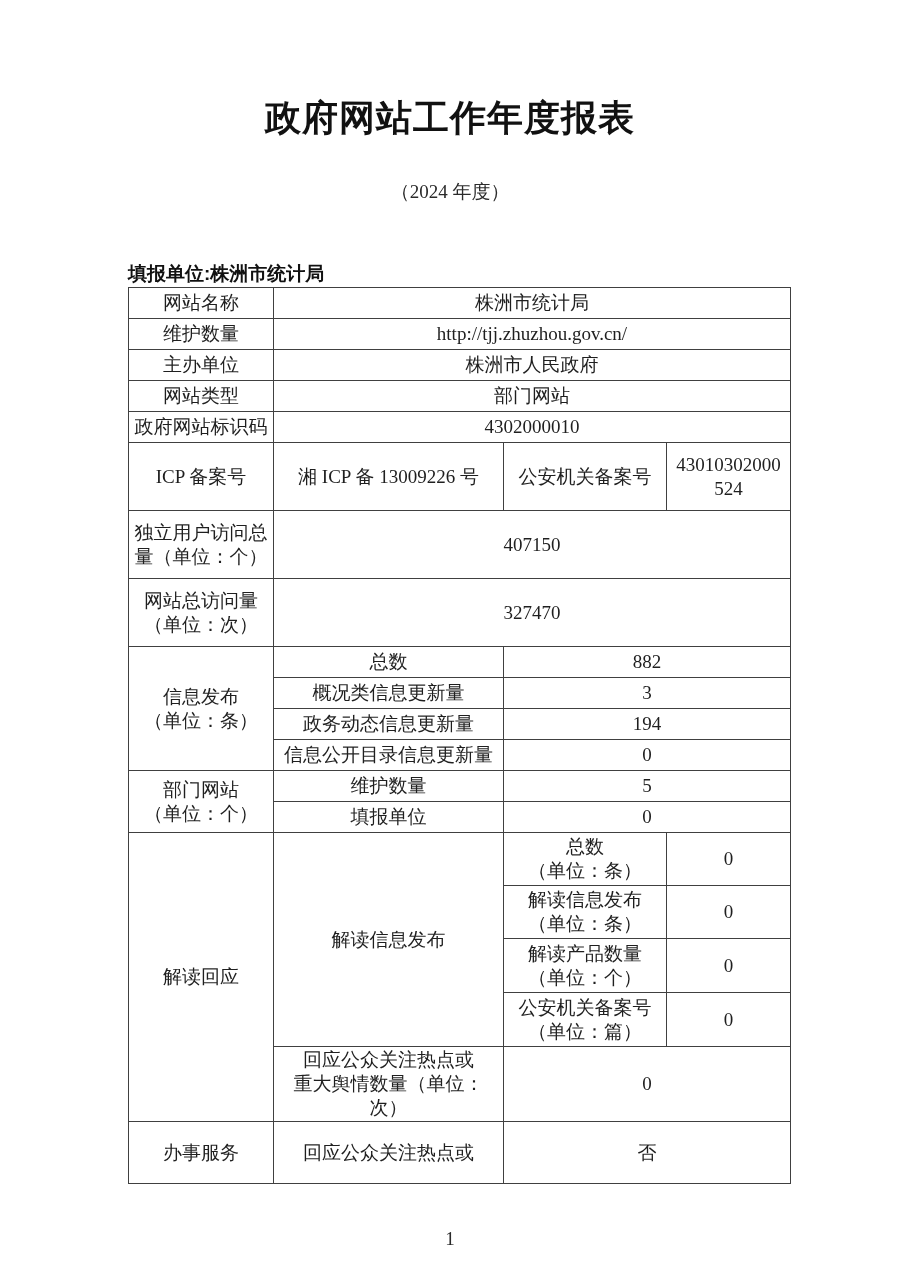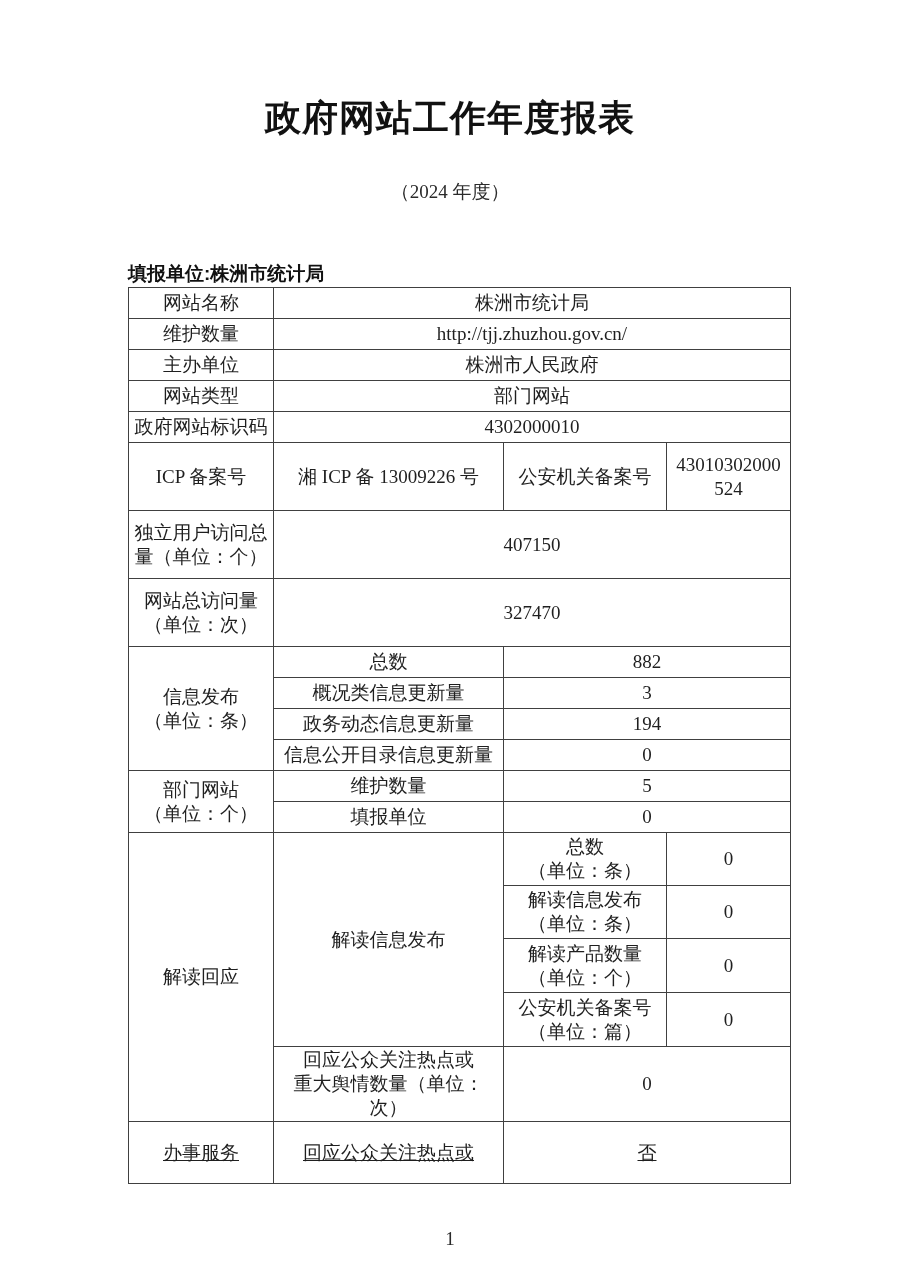--- a/index.html
+++ b/index.html
@@ -48,21 +48,21 @@
     line-height: 24px;
     padding: 1px 4px;
     white-space: pre-line;
     overflow: hidden;
   }
   tr.h31 { height: 31px; }
   tr.h55 { height: 68px; }
   tr.h53 { height: 53px; }
   tr.h54 { height: 54px; }
   tr.h74 { height: 74px; }
-  tr.h47 { height: 62px; text-decoration: underline; }
+  tr.h47 { height: 62px; }
   td.bottom-align { vertical-align: bottom; padding-bottom: 2px; }
   td.breakall { word-break: break-all; }
   .page-number {
     text-align: center;
     margin-top: 44px;
     font-size: 19px;
     color: #2a2a2a;
   }
 </style>
 </head>

